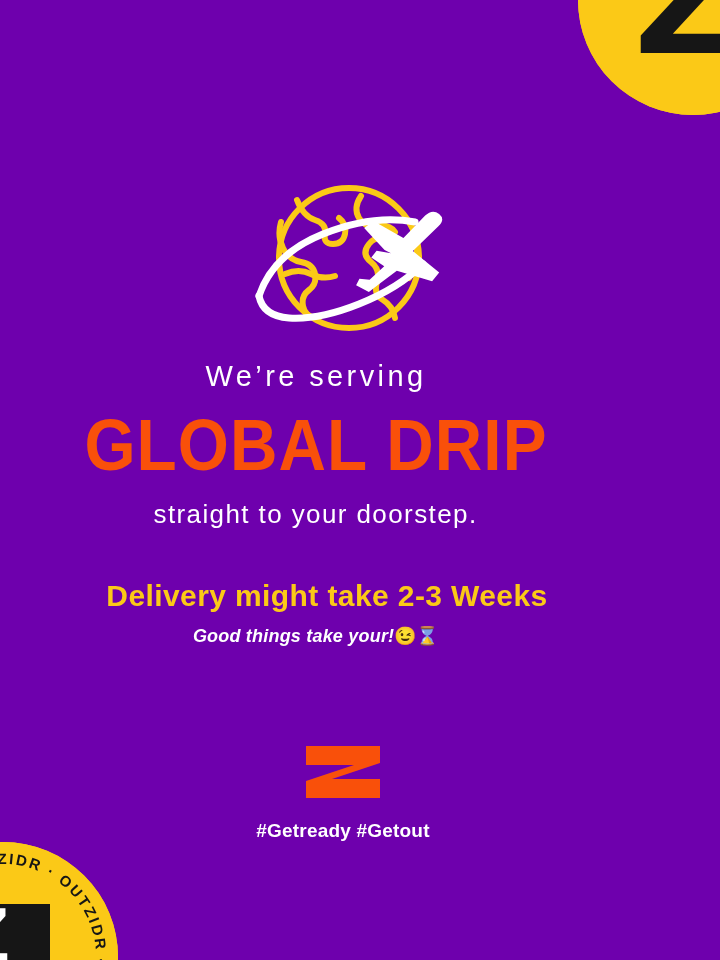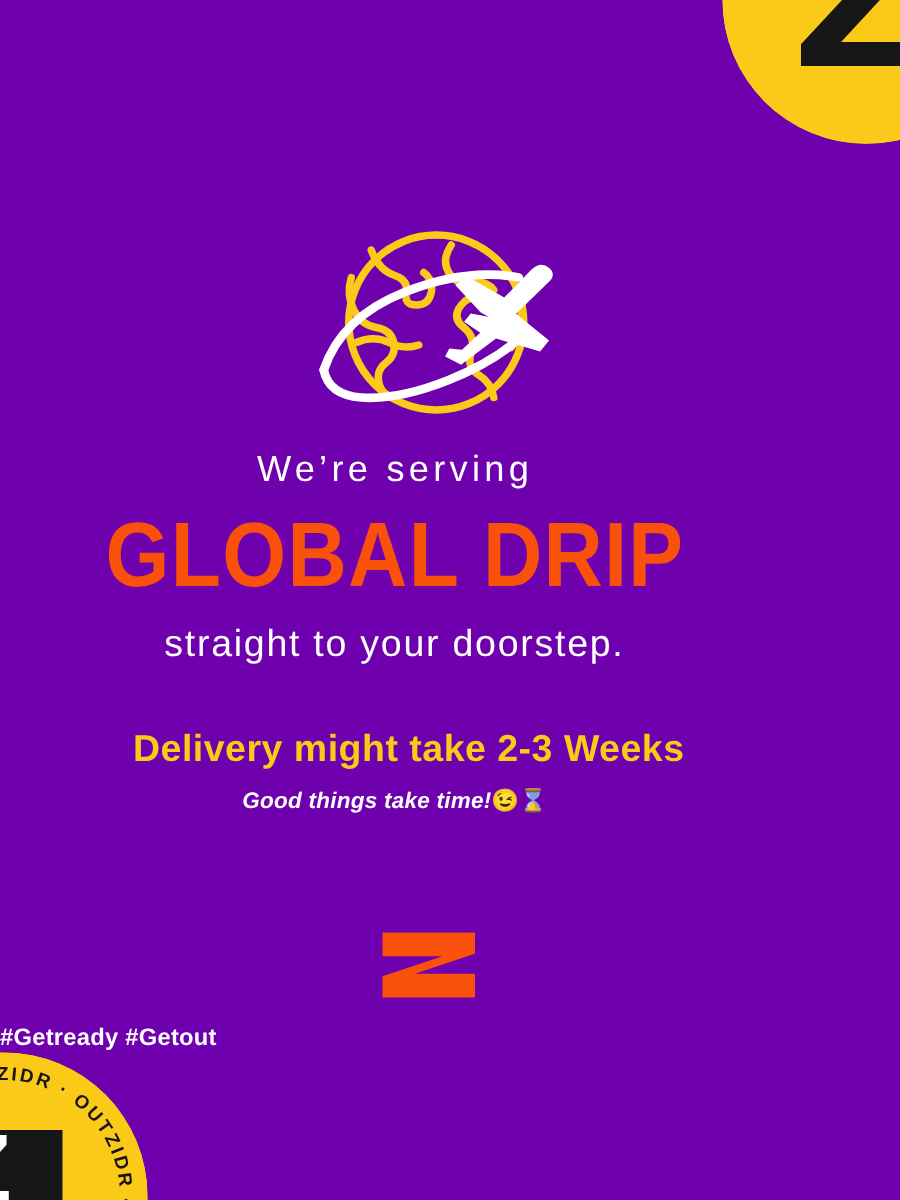--- a/index.html
+++ b/index.html
@@ -86,21 +86,21 @@
     margin: 18px 0 0 0;
     letter-spacing: 1px;
     transform: scaleX(1.06) scaleY(1.18);
     transform-origin: center top;
     font-stretch: condensed;
     font-family: "Liberation Sans Narrow", "Liberation Sans", sans-serif;
   }
 
   .line-doorstep {
     color: #ffffff;
-    font-size: 30px;
+    font-size: 26px;
     font-weight: 400;
     letter-spacing: 1.4px;
     line-height: 1;
     margin: 30px 1px 0 0;
   }
 
   .line-delivery {
     color: #fbc917;
     font-size: 30px;
     font-weight: 700;
@@ -124,20 +124,21 @@
     font-weight: 400;
     letter-spacing: 0;
   }
 
   
   .footer {
     position: absolute;
     top: 745px;
     left: 0;
     width: 686px;
+    text-align: center;
   }
   .zmark {
     display: block;
     margin: 0 auto;
     width: 82px;
     height: 54px;
   }
   .hashtags {
     color: #ffffff;
     font-size: 19px;
@@ -219,21 +220,21 @@
   <div class="content">
     <p class="line-serving">We’re serving</p>
 
     <p class="line-headline">GLOBAL DRIP</p>
 
     <p class="line-doorstep">straight to your doorstep.</p>
 
     <p class="line-delivery">Delivery might take 2-3 Weeks</p>
 
     <p class="line-tagline">
-      <span>Good things take time!</span><span class="emoji">😉⌛</span>
+      <span>Good things take your!</span><span class="emoji">😉⌛</span>
     </p>
   </div>
 
   <div class="footer">
     <svg class="zmark" viewBox="0 0 82 54" xmlns="http://www.w3.org/2000/svg">
       <path d="M4 1 H78 V18 L30 34 H78 V53 H4 V36 L52 20 H4 Z" fill="#f9500a"></path>
     </svg>
     <p class="hashtags">#Getready #Getout</p>
   </div>
 

